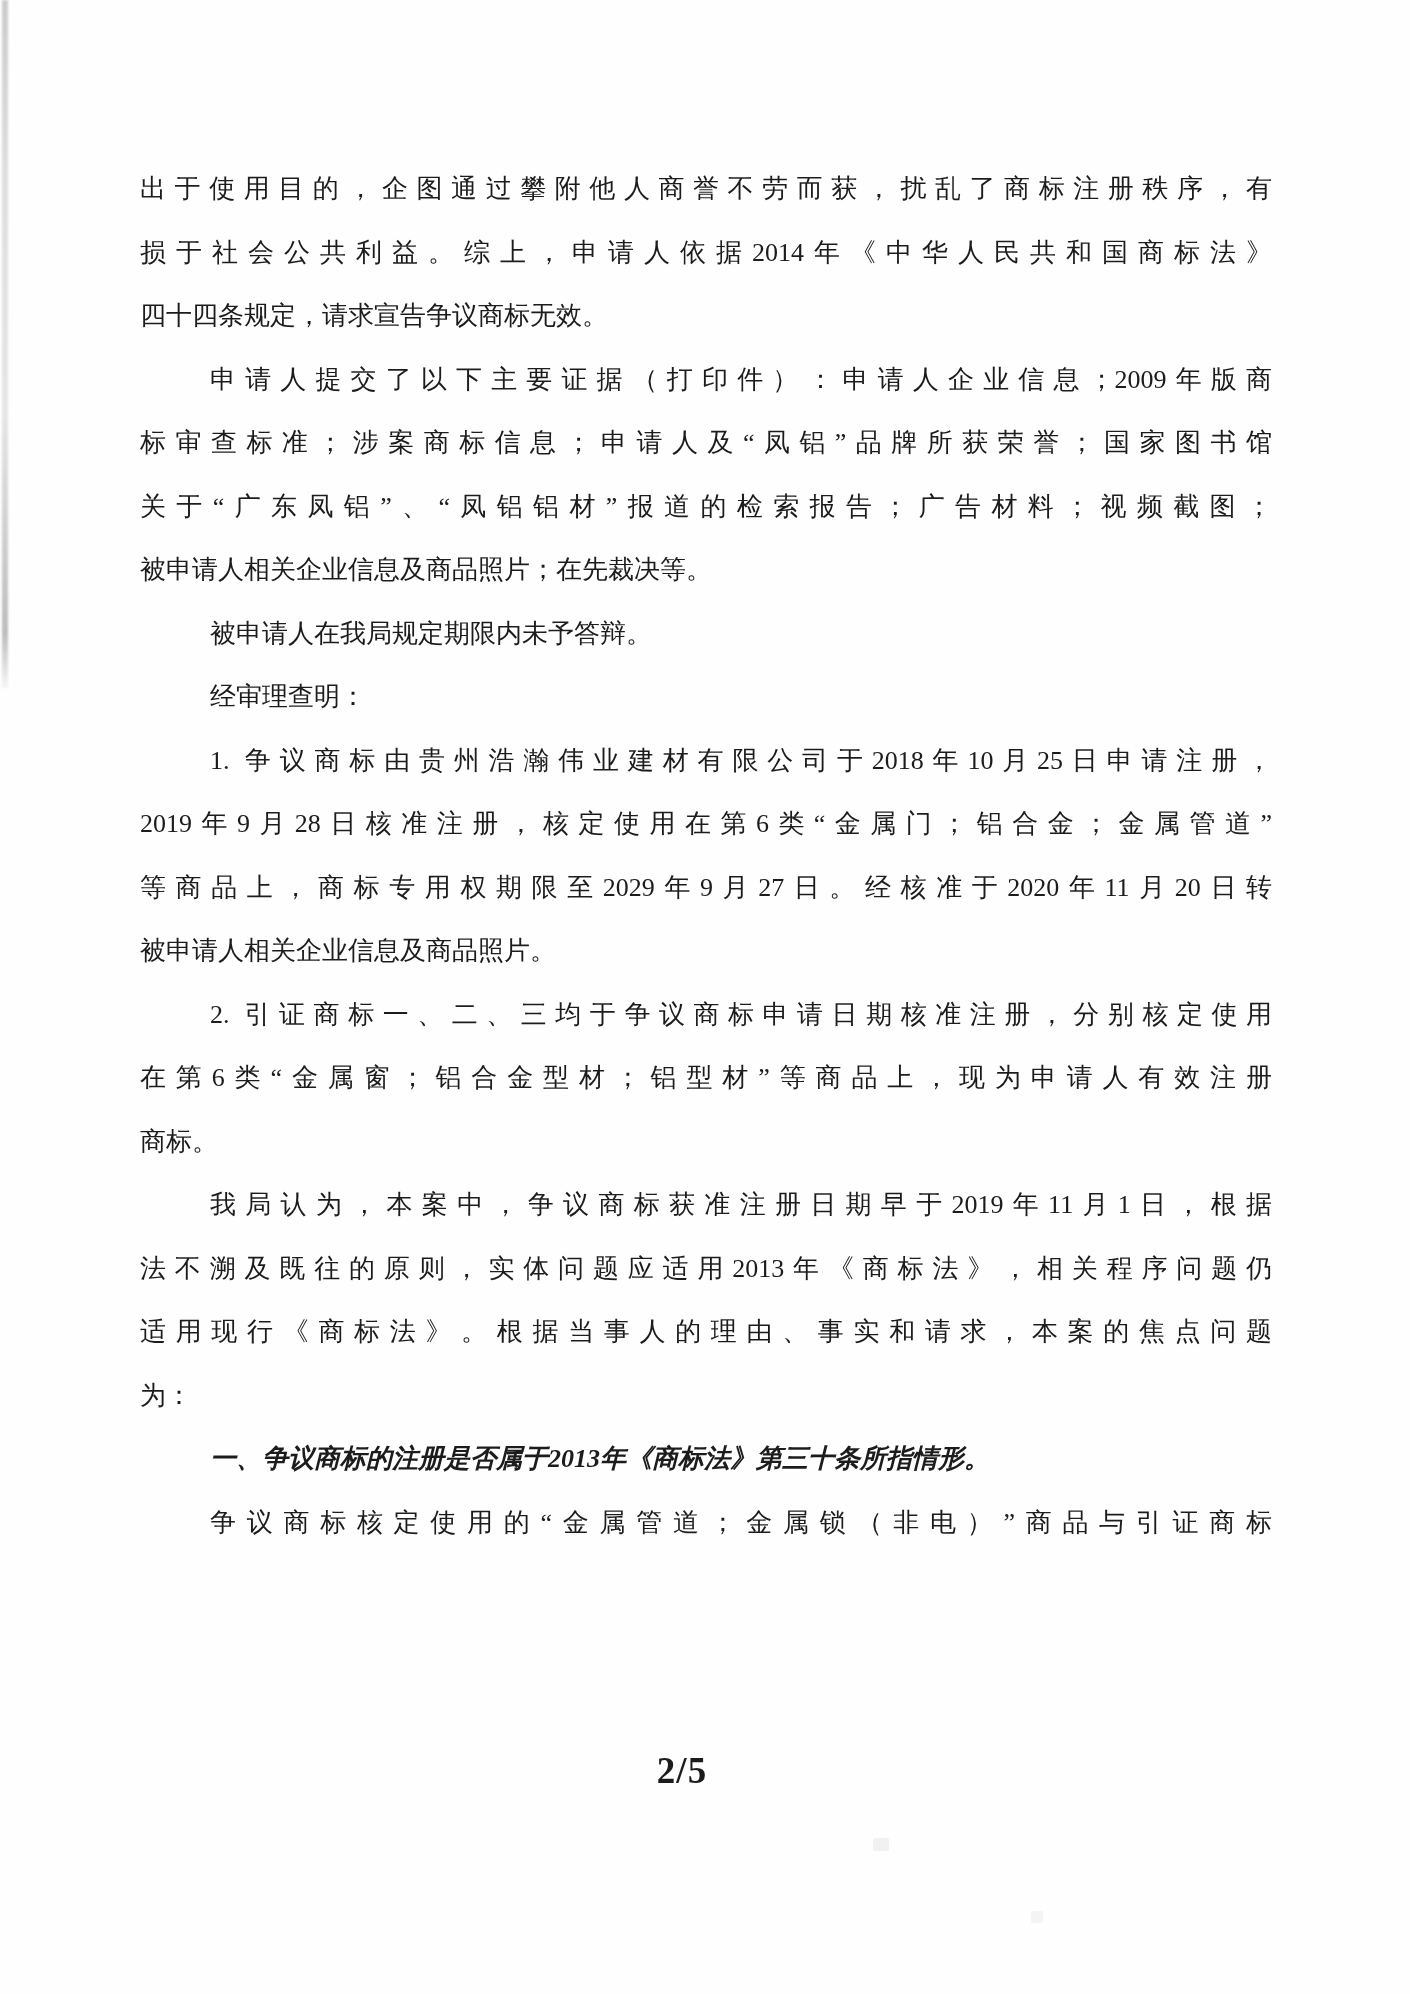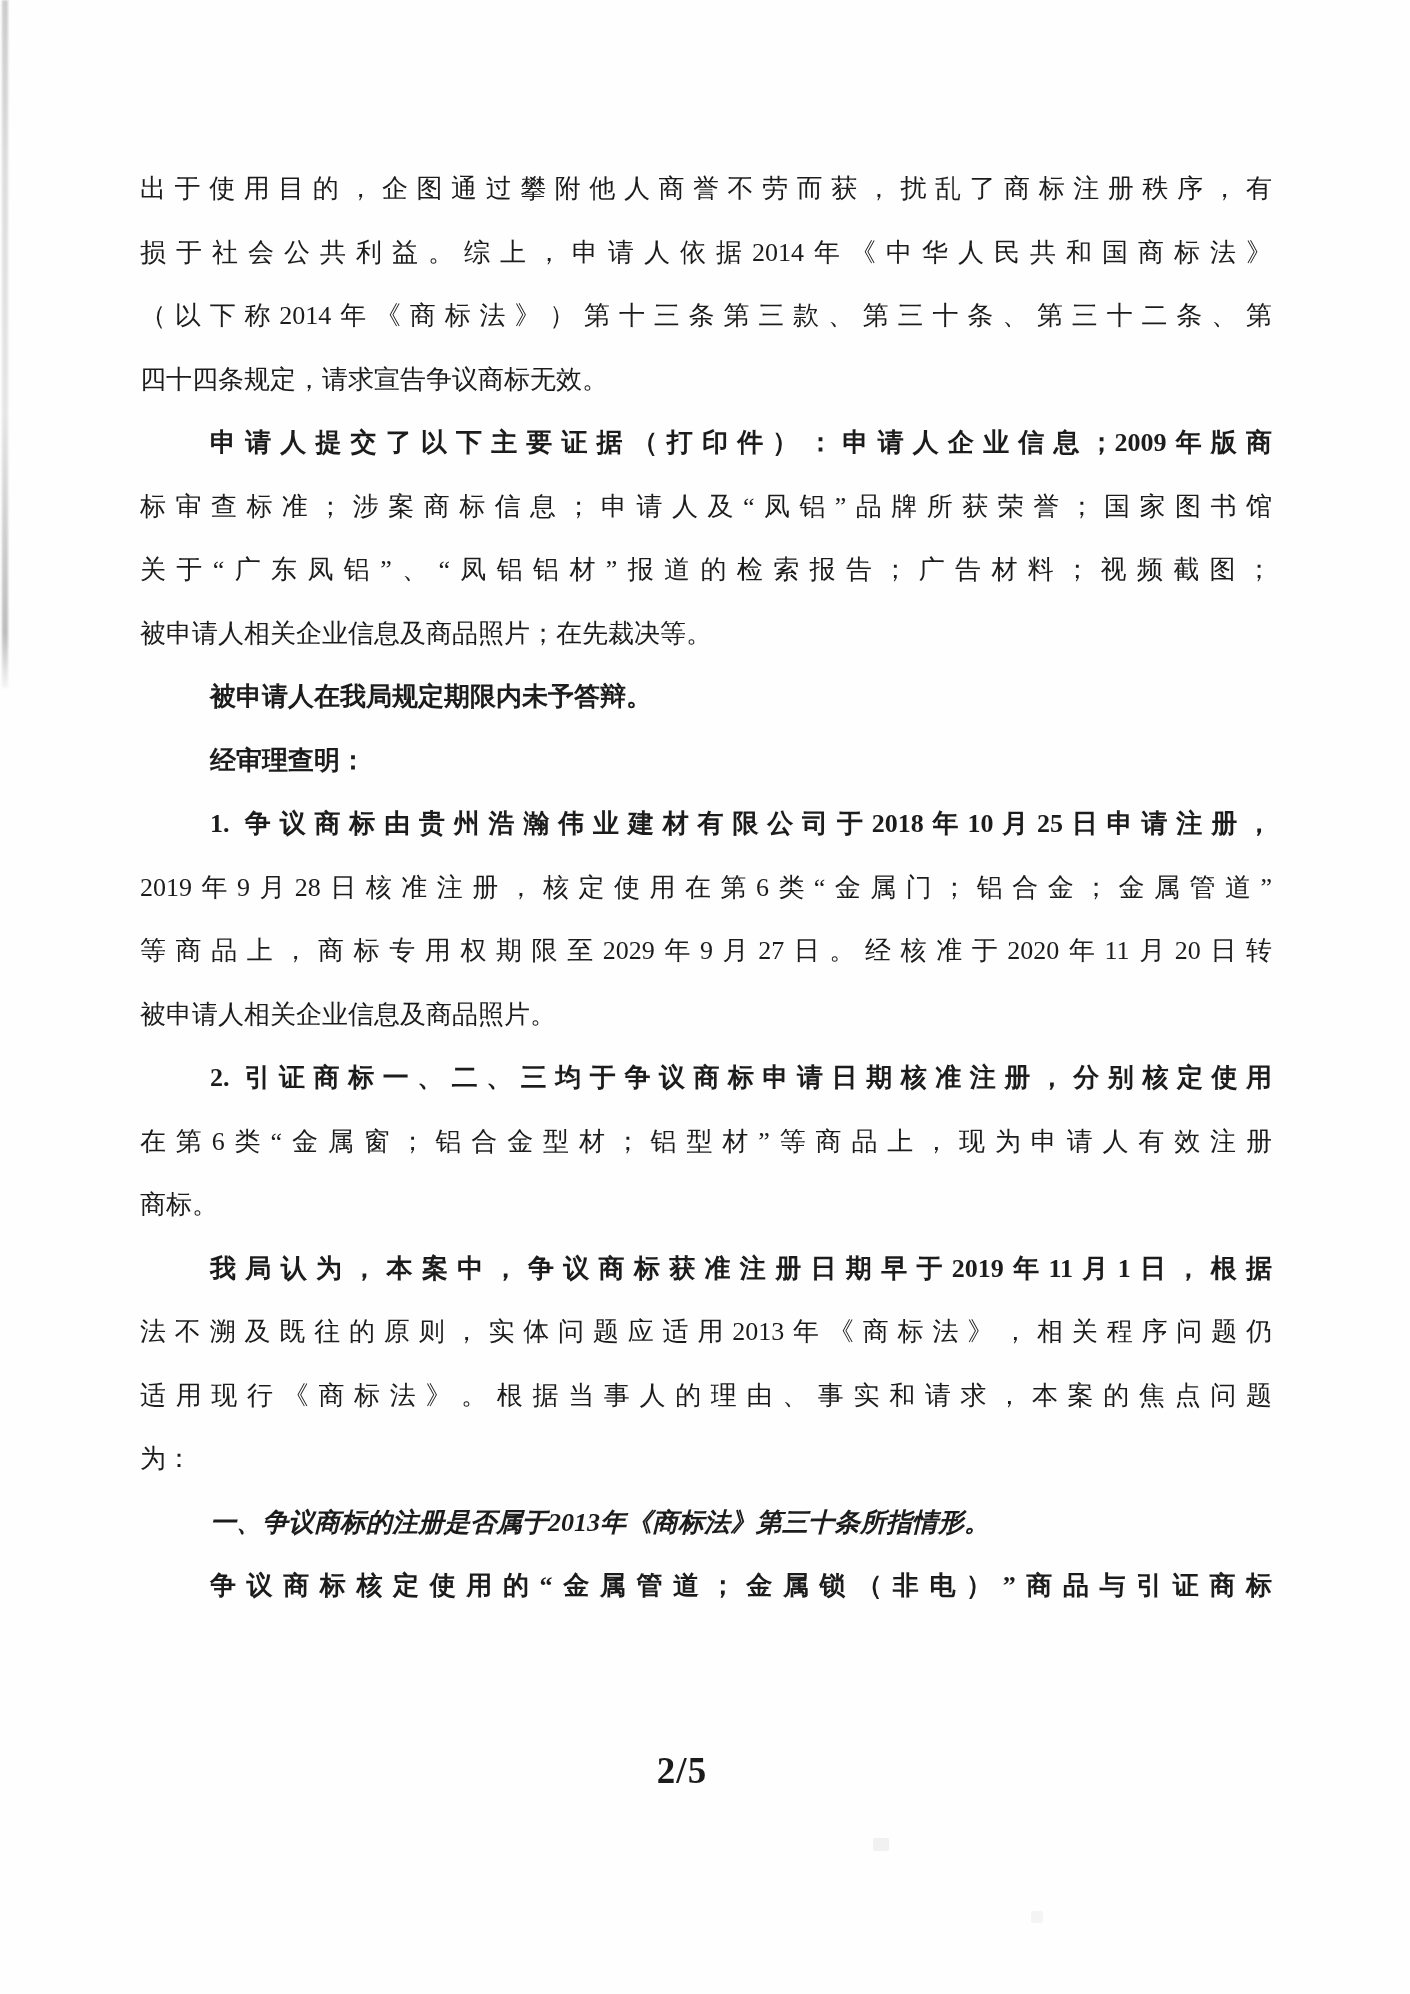--- a/index.html
+++ b/index.html
@@ -47,21 +47,21 @@
     font-size: 26px;
     white-space: nowrap;
     letter-spacing: 0;
   }
   
   .jl {
     white-space: normal;
     text-align: justify;
     text-align-last: justify;
   }
-  .ind { text-indent: 70px; font-weight: bold; }
+  .ind { text-indent: 70px; }
   .b   { font-weight: bold; font-style: italic; }
 
   .page-num {
     position: absolute;
     top: 1749px;
     left: 0;
     width: 1410px;
     text-align: center;
     transform: translateX(-23px);
     font-size: 37px;
@@ -74,21 +74,20 @@
 </head>
 <body>
 
 <div class="page">
 
   <div class="edge-strip"></div>
 
   <div class="text-block">
     <div class="ln jl">出于使用目的，企图通过攀附他人商誉不劳而获，扰乱了商标注册秩序，有</div>
     <div class="ln jl">损于社会公共利益。综上，申请人依据2014年《中华人民共和国商标法》</div>
-    <div class="ln jl">（以下称2014年《商标法》）第十三条第三款、第三十条、第三十二条、第</div>
     <div class="ln">四十四条规定，请求宣告争议商标无效。</div>
     <div class="ln jl ind">申请人提交了以下主要证据（打印件）：申请人企业信息；2009年版商</div>
     <div class="ln jl">标审查标准；涉案商标信息；申请人及“凤铝”品牌所获荣誉；国家图书馆</div>
     <div class="ln jl">关于“广东凤铝”、“凤铝铝材”报道的检索报告；广告材料；视频截图；</div>
     <div class="ln">被申请人相关企业信息及商品照片；在先裁决等。</div>
     <div class="ln ind">被申请人在我局规定期限内未予答辩。</div>
     <div class="ln ind">经审理查明：</div>
     <div class="ln jl ind">1. 争议商标由贵州浩瀚伟业建材有限公司于2018年10月25日申请注册，</div>
     <div class="ln jl">2019年9月28日核准注册，核定使用在第6类“金属门；铝合金；金属管道”</div>
     <div class="ln jl">等商品上，商标专用权期限至2029年9月27日。经核准于2020年11月20日转</div>

